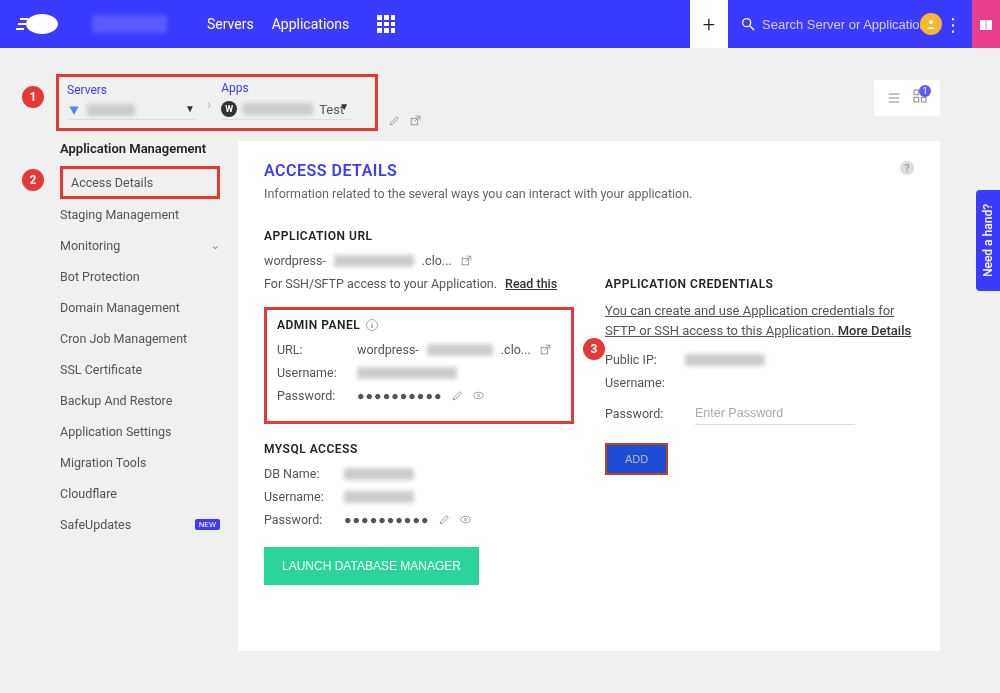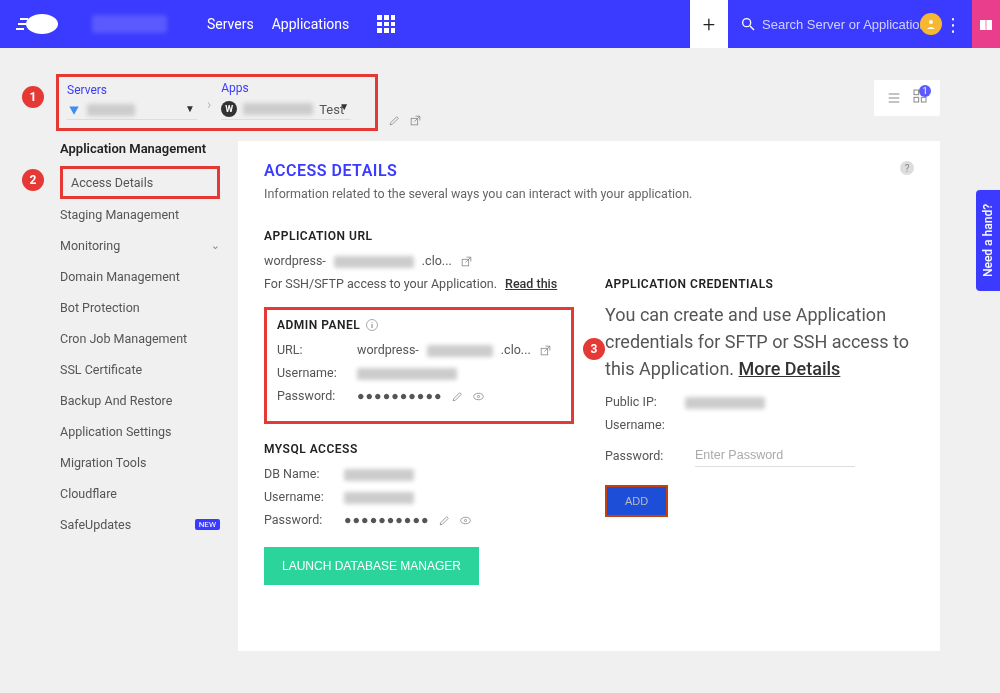--- a/index.html
+++ b/index.html
@@ -55,27 +55,27 @@
   .panel-head { display: flex; justify-content: space-between; align-items: flex-start; }
   .panel-head h2 { color: #3b3bff; font-size: 16px; font-weight: 600; letter-spacing: 0.5px; }
   .help-icon { width: 14px; height: 14px; border-radius: 50%; background: #ddd; color: #888; font-size: 10px; display: flex; align-items: center; justify-content: center; }
   .panel-sub { font-size: 12.5px; color: #666; margin-top: 6px; margin-bottom: 28px; }
 
   .two-col { display: flex; gap: 31px; }
   .left-col { width: 310px; }
   .right-col { flex: 1; margin-top: 48px; }
   .sec-head { font-size: 12px; font-weight: 600; letter-spacing: 0.5px; color: #222; margin-bottom: 10px; display: flex; align-items: center; gap: 6px; }
   .sec-head .info-i { width: 12px; height: 12px; border: 1px solid #aaa; border-radius: 50%; font-size: 8px; color: #888; display: flex; align-items: center; justify-content: center; }
-  .row-line { font-size: 12.5px; color: #555; margin-bottom: 8px; display: flex; align-items: flex-end; gap: 8px; }
+  .row-line { font-size: 12.5px; color: #555; margin-bottom: 8px; display: flex; align-items: center; gap: 8px; }
   .row-line .lbl { width: 72px; color: #555; }
   .link-u { text-decoration: underline; color: #333; cursor: pointer; font-weight: 500; }
   .pw-dots { letter-spacing: 1px; }
   .admin-box { border: 3px solid #e53935; padding: 8px 10px 10px 10px; margin: 16px 0 18px 0; position: relative; }
   .launch-btn { background: #2bd49a; color: #fff; border: none; padding: 12px 18px; font-size: 12px; font-weight: 500; cursor: pointer; margin-top: 12px; }
-  .cred-text { font-size: 18px; color: #555; line-height: 1.5; margin-bottom: 12px; }
+  .cred-text { font-size: 13px; color: #555; line-height: 1.5; margin-bottom: 12px; text-decoration: underline; }
   .field-row { display: flex; align-items: center; gap: 20px; margin-bottom: 12px; }
   .field-row .lbl { font-size: 12.5px; color: #555; width: 70px; }
   .field-row input { border: none; border-bottom: 1px solid #ddd; font-size: 12.5px; padding: 4px 0; width: 160px; outline: none; }
   .field-row input::placeholder { color: #aaa; }
   .add-btn { border: 2px solid #c2410c; background: #1d4ed8; color: #bbb; font-size: 11px; padding: 8px 18px; cursor: pointer; margin-top: 6px; }
 
   
   .help-tab { position: fixed; right: 0; top: 190px; background: #3b3bff; color: #fff; writing-mode: vertical-rl; transform: rotate(180deg); padding: 14px 5px; font-size: 12px; font-weight: 500; cursor: pointer; border-radius: 0 4px 4px 0; }
 
   .sm-icon { width: 13px; height: 13px; stroke: #888; fill: none; stroke-width: 1.5; cursor: pointer; }
@@ -193,24 +193,24 @@
         <span>Access Details</span>
       </div>
     <div class="side-item">
         <span>Staging Management</span>
       </div>
     <div class="side-item">
         <span>Monitoring</span>
         <span class="chev">⌄</span>
       </div>
     <div class="side-item">
+        <span>Bot Protection</span>
+      </div>
+    <div class="side-item">
         <span>Domain Management</span>
-      </div>
-    <div class="side-item">
-        <span>Bot Protection</span>
       </div>
     <div class="side-item">
         <span>Cron Job Management</span>
       </div>
     <div class="side-item">
         <span>SSL Certificate</span>
       </div>
     <div class="side-item">
         <span>Backup And Restore</span>
       </div>

